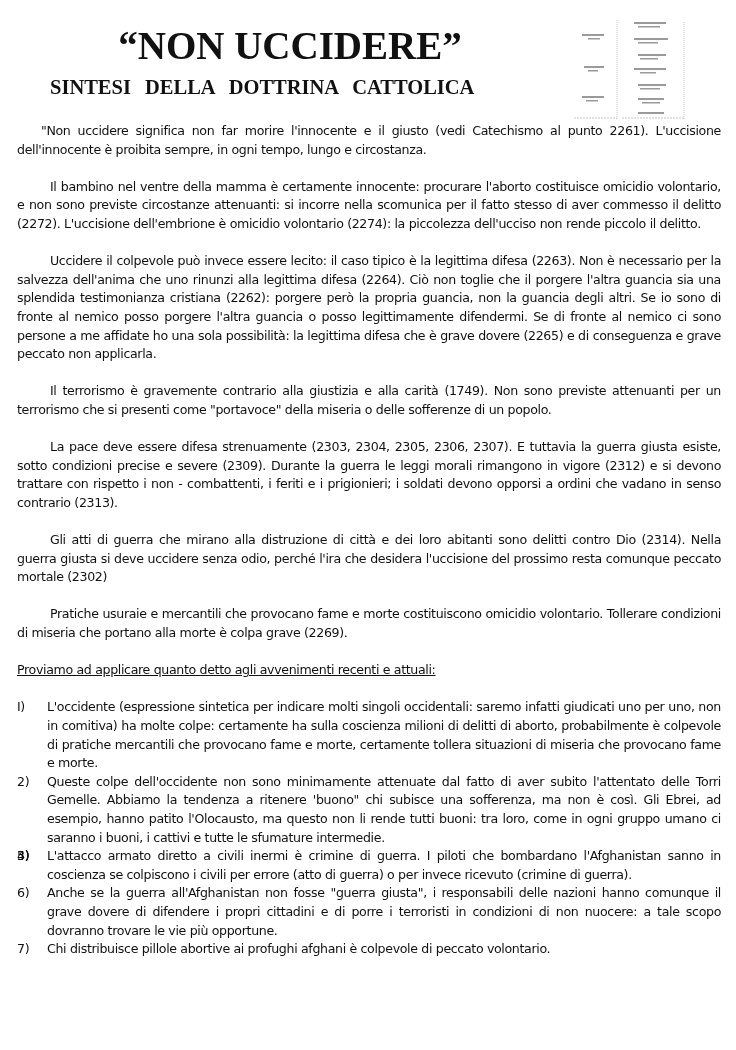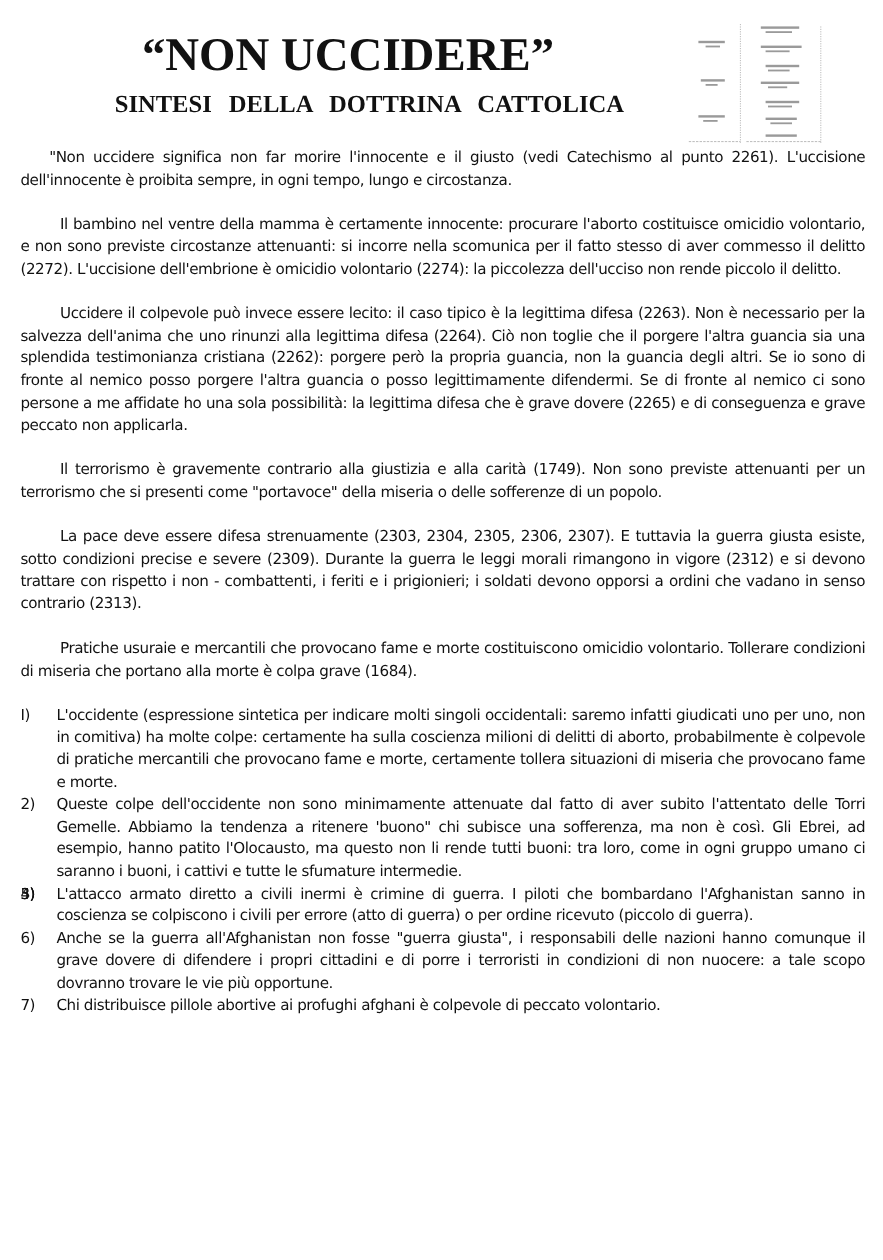--- a/index.html
+++ b/index.html
@@ -5,21 +5,21 @@
   html, body { margin: 0; padding: 0; background: #ffffff; }
   body { width: 736px; height: 1050px; position: relative; overflow: hidden; color: #111; }
   .page { position: absolute; left: 0; top: 0; width: 648px; height: 1050px; }
 
   .title {
     position: absolute; left: 100px; top: 22px; width: 380px; text-align: center;
     font-family: "Liberation Serif", "DejaVu Serif", serif; font-weight: bold;
     font-size: 39px; letter-spacing: 0px; line-height: 48px; margin: 0;
   }
   .subtitle {
-    position: absolute; left: 50px; top: 74px; width: 470px; text-align: right;
+    position: absolute; left: 50px; top: 74px; width: 470px; text-align: left;
     font-family: "Liberation Serif", "DejaVu Serif", serif; font-size: 20.5px;
     word-spacing: 9px; line-height: 26px; margin: 0;
   }
 
   .tablets {
     position: absolute; left: 572px; top: 8px; width: 128px; height: 112px;
   }
   .tablets svg { width: 100%; height: 100%; }
 
   .body-text {
@@ -75,41 +75,43 @@
       </g>
     </svg>
   </div>
 
   <div class="body-text">
     <p class="para first">"Non uccidere significa non far morire l'innocente e il giusto (vedi Catechismo al punto 2261). L'uccisione dell'innocente è proibita sempre, in ogni tempo, lungo e circostanza.</p>
     <p class="para">Il bambino nel ventre della mamma è certamente innocente: procurare l'aborto costituisce omicidio volontario, e non sono previste circostanze attenuanti: si incorre nella scomunica per il fatto stesso di aver commesso il delitto (2272). L'uccisione dell'embrione è omicidio volontario (2274): la piccolezza dell'ucciso non rende piccolo il delitto.</p>
     <p class="para">Uccidere il colpevole può invece essere lecito: il caso tipico è la legittima difesa (2263). Non è necessario per la salvezza dell'anima che uno rinunzi alla legittima difesa (2264). Ciò non toglie che il porgere l'altra guancia sia una splendida testimonianza cristiana (2262): porgere però la propria guancia, non la guancia degli altri. Se io sono di fronte al nemico posso porgere l'altra guancia o posso legittimamente difendermi. Se di fronte al nemico ci sono persone a me affidate ho una sola possibilità: la legittima difesa che è grave dovere (2265) e di conseguenza e grave peccato non applicarla.</p>
     <p class="para">Il terrorismo è gravemente contrario alla giustizia e alla carità (1749). Non sono previste attenuanti per un terrorismo che si presenti come "portavoce" della miseria o delle sofferenze di un popolo.</p>
     <p class="para">La pace deve essere difesa strenuamente (2303, 2304, 2305, 2306, 2307). E tuttavia la guerra giusta esiste, sotto condizioni precise e severe (2309). Durante la guerra le leggi morali rimangono in vigore (2312) e si devono trattare con rispetto i non - combattenti, i feriti e i prigionieri; i soldati devono opporsi a ordini che vadano in senso contrario (2313).</p>
-    <p class="para">Pratiche usuraie e mercantili che provocano fame e morte costituiscono omicidio volontario. Tollerare condizioni di miseria che portano alla morte è colpa grave (1684).</p>
+    <p class="para">Gli atti di guerra che mirano alla distruzione di città e dei loro abitanti sono delitti contro Dio (2314). Nella guerra giusta si deve uccidere senza odio, perché l'ira che desidera l'uccisione del prossimo resta comunque peccato mortale (2302)</p>
+    <p class="para">Pratiche usuraie e mercantili che provocano fame e morte costituiscono omicidio volontario. Tollerare condizioni di miseria che portano alla morte è colpa grave (2269).</p>
 
+    <p class="heading">Proviamo ad applicare quanto detto agli avvenimenti recenti e attuali:</p>
 
     <ol class="points">
       <li>
         <span class="num">I)</span>
         <span>L'occidente (espressione sintetica per indicare molti singoli occidentali: saremo infatti giudicati uno per uno, non in comitiva) ha molte colpe: certamente ha sulla coscienza milioni di delitti di aborto, probabilmente è colpevole di pratiche mercantili che provocano fame e morte, certamente tollera situazioni di miseria che provocano fame e morte.</span>
       </li>
       <li>
         <span class="num">2)</span>
         <span>Queste colpe dell'occidente non sono minimamente attenuate dal fatto di aver subito l'attentato delle Torri Gemelle. Abbiamo la tendenza a ritenere 'buono" chi subisce una sofferenza, ma non è così. Gli Ebrei, ad esempio, hanno patito l'Olocausto, ma questo non li rende tutti buoni: tra loro, come in ogni gruppo umano ci saranno i buoni, i cattivi e tutte le sfumature intermedie.</span>
       </li>
       <li>
         <span class="num">3)</span>
       </li>
       <li>
         <span class="num">4)</span>
       </li>
       <li>
         <span class="num">5)</span>
-        <span>L'attacco armato diretto a civili inermi è crimine di guerra. I piloti che bombardano l'Afghanistan sanno in coscienza se colpiscono i civili per errore (atto di guerra) o per ordine ricevuto (piccolo di guerra).</span>
+        <span>L'attacco armato diretto a civili inermi è crimine di guerra. I piloti che bombardano l'Afghanistan sanno in coscienza se colpiscono i civili per errore (atto di guerra) o per invece ricevuto (crimine di guerra).</span>
       </li>
       <li>
         <span class="num">6)</span>
         <span>Anche se la guerra all'Afghanistan non fosse "guerra giusta", i responsabili delle nazioni hanno comunque il grave dovere di difendere i propri cittadini e di porre i terroristi in condizioni di non nuocere: a tale scopo dovranno trovare le vie più opportune.</span>
       </li>
       <li>
         <span class="num">7)</span>
         <span>Chi distribuisce pillole abortive ai profughi afghani è colpevole di peccato volontario.</span>
       </li>
     </ol>

